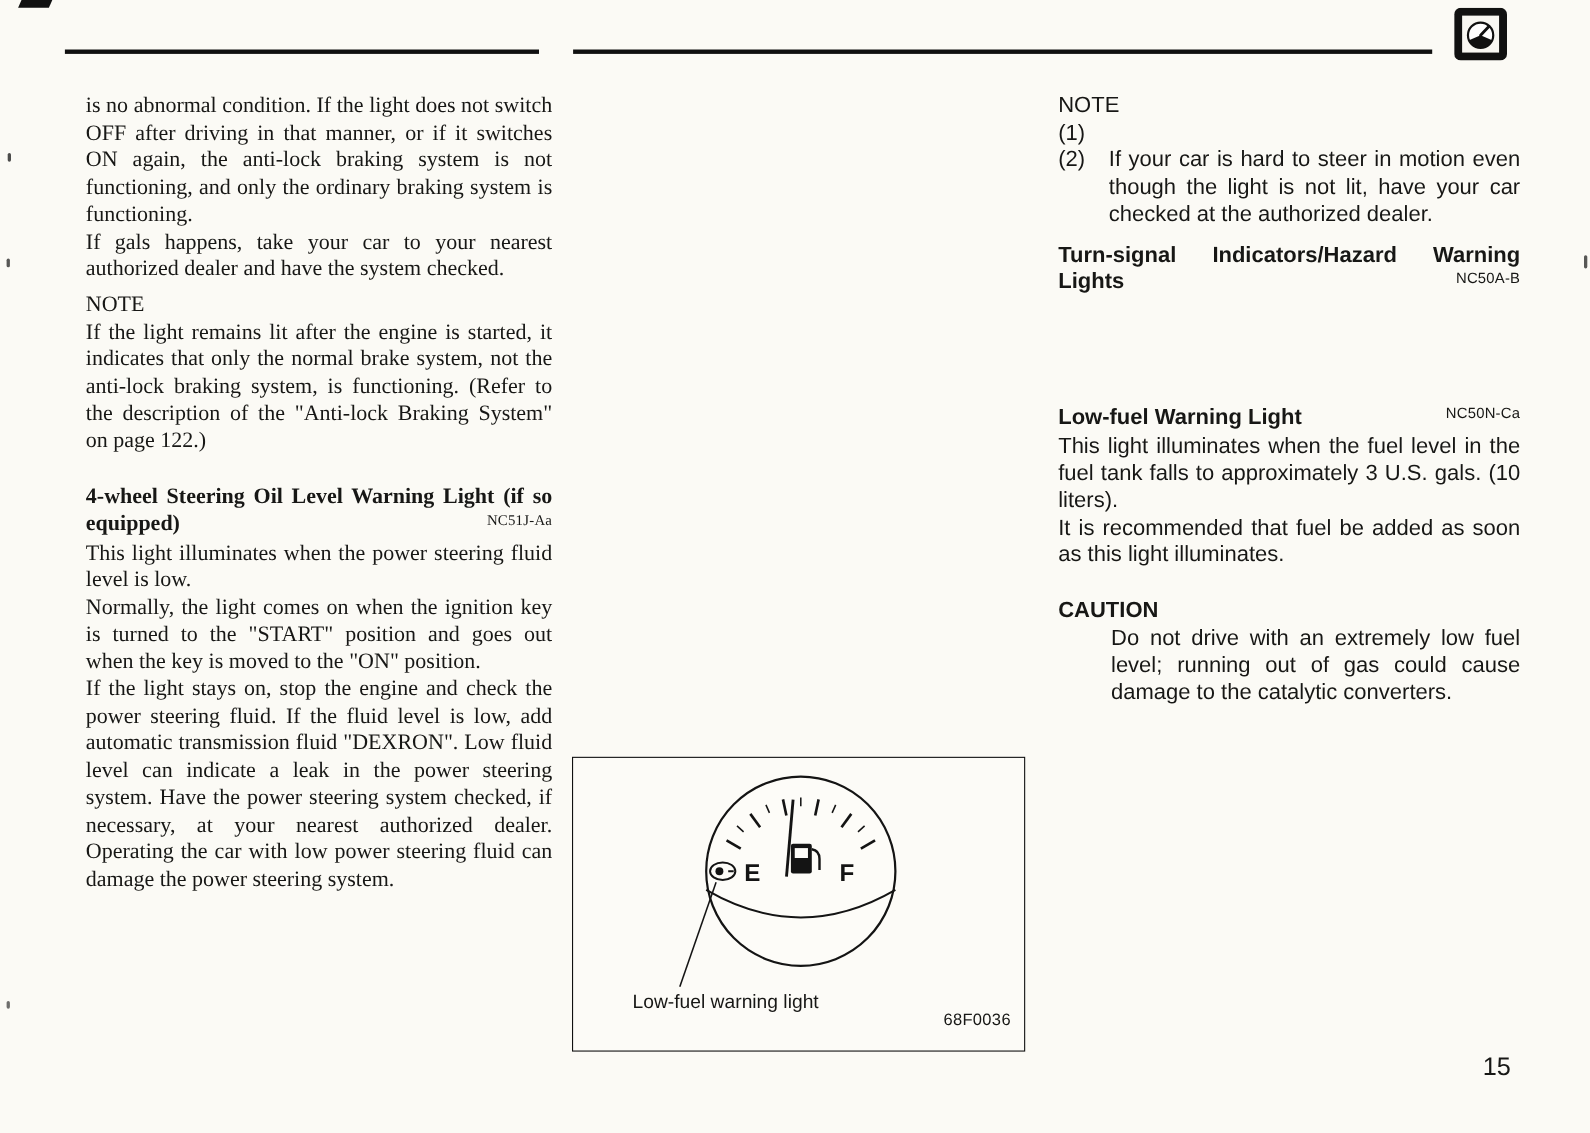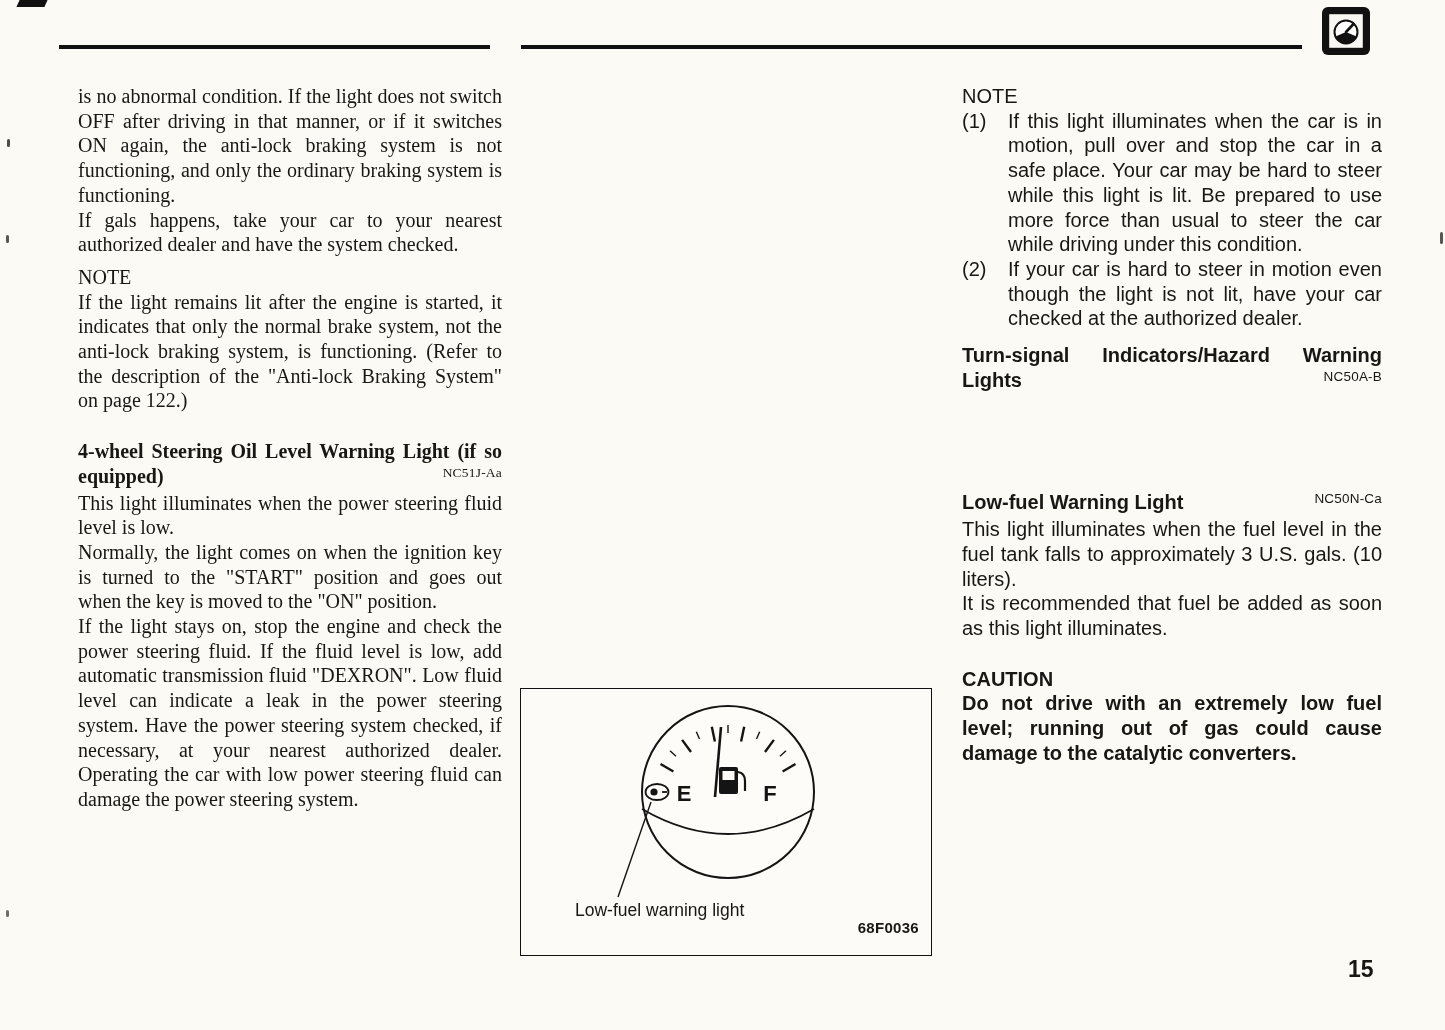--- a/index.html
+++ b/index.html
@@ -35,40 +35,40 @@
   }
   .heading-steering   { margin-top:26px; margin-bottom:2px; }
   .heading-turnsignal { margin-top:12px; margin-bottom:2px; }
   .heading-lowfuel    { margin-top:98px; margin-bottom:2px; }
 
   .note-item { display:flex; }
   .note-item .num { width:46px; flex:0 0 46px; }
   .note-item .txt { flex:1; text-align:justify; }
 
   .caution-label { margin-top:26px; font-weight:bold; }
-  .caution-text  { font-weight:bold; text-align:justify; }
+  .caution-text  { font-weight:normal; text-align:justify;margin-left:48px; }
 
   .figure {
     position:absolute; left:520px; top:688px; width:412px; height:268px;
     border:1.6px solid #101010;
     background:#fcfbf7;
   }
   .figure svg { position:absolute; left:0; top:0; }
   .figure .caption {
     position:absolute; left:54px; top:210px;
     font-size:17.5px; line-height:22px;
   }
   .figure .fig-code {
     position:absolute; right:12px; top:230px;
-    font-size:15px; font-weight:bold; letter-spacing:0.3px;
+    font-size:15px; font-weight:normal; letter-spacing:0.3px;
   }
 
   .page-number {
     position:absolute; left:1348px; top:956px;
-    font-size:23px; font-weight:bold;text-align:center;
+    font-size:23px; font-weight:normal;text-align:center;
   }
 
   .artifact { position:absolute; background:#111; }
   .a1 { left:18px; top:0; width:28px; height:7px; transform:skewX(-24deg); }
   .a2 { left:7px;  top:139px; width:3px; height:8px; opacity:.75; border-radius:2px; }
   .a3 { left:6px;  top:235px; width:3px; height:8px; opacity:.7; border-radius:2px; }
   .a4 { left:6px;  top:910px; width:3px; height:7px; opacity:.6; border-radius:2px; }
   .a5 { left:1440px; top:232px; width:3px; height:12px; opacity:.7; border-radius:2px; }
 </style>
 </head>
@@ -155,21 +155,20 @@
     </svg>
     <figcaption class="caption">Low-fuel warning light</figcaption>
     <div class="fig-code">68F0036</div>
   </figure>
 
   <section class="col col-right">
     <p>NOTE</p>
 
     <div class="note-item">
       <span class="num">(1)</span>
-      <span class="txt">If this light illuminates when the car is in motion, pull over and stop the car in a safe place. Your car may be hard to steer while this light is lit. Be prepared to use more force than usual to steer the car while driving under this condition.</span>
     </div>
     <div class="note-item">
       <span class="num">(2)</span>
       <span class="txt">If your car is hard to steer in motion even though the light is not lit, have your car checked at the authorized dealer.</span>
     </div>
 
     <h2 class="heading heading-turnsignal">
       <span>Turn-signal Indicators/Hazard Warning Lights</span>
       <span class="code">NC50A-B</span>
     </h2>

